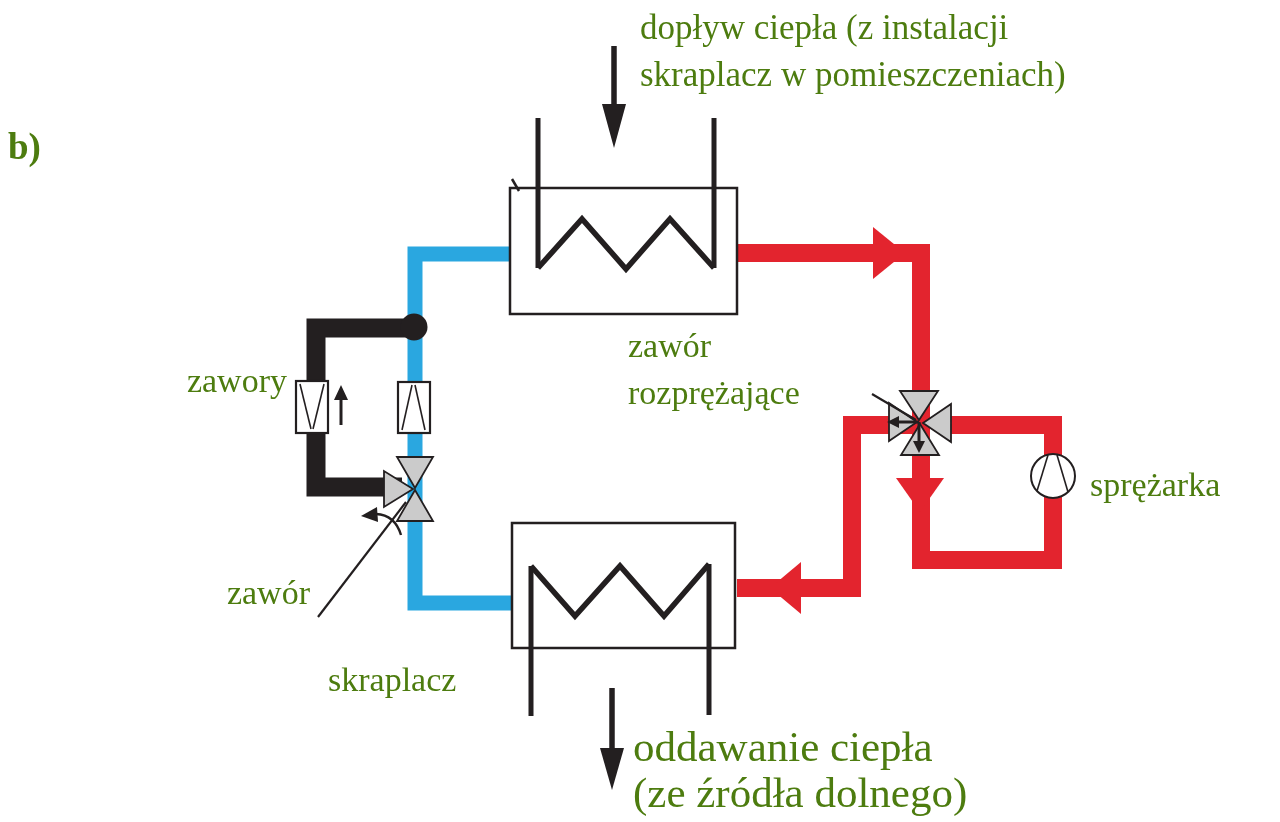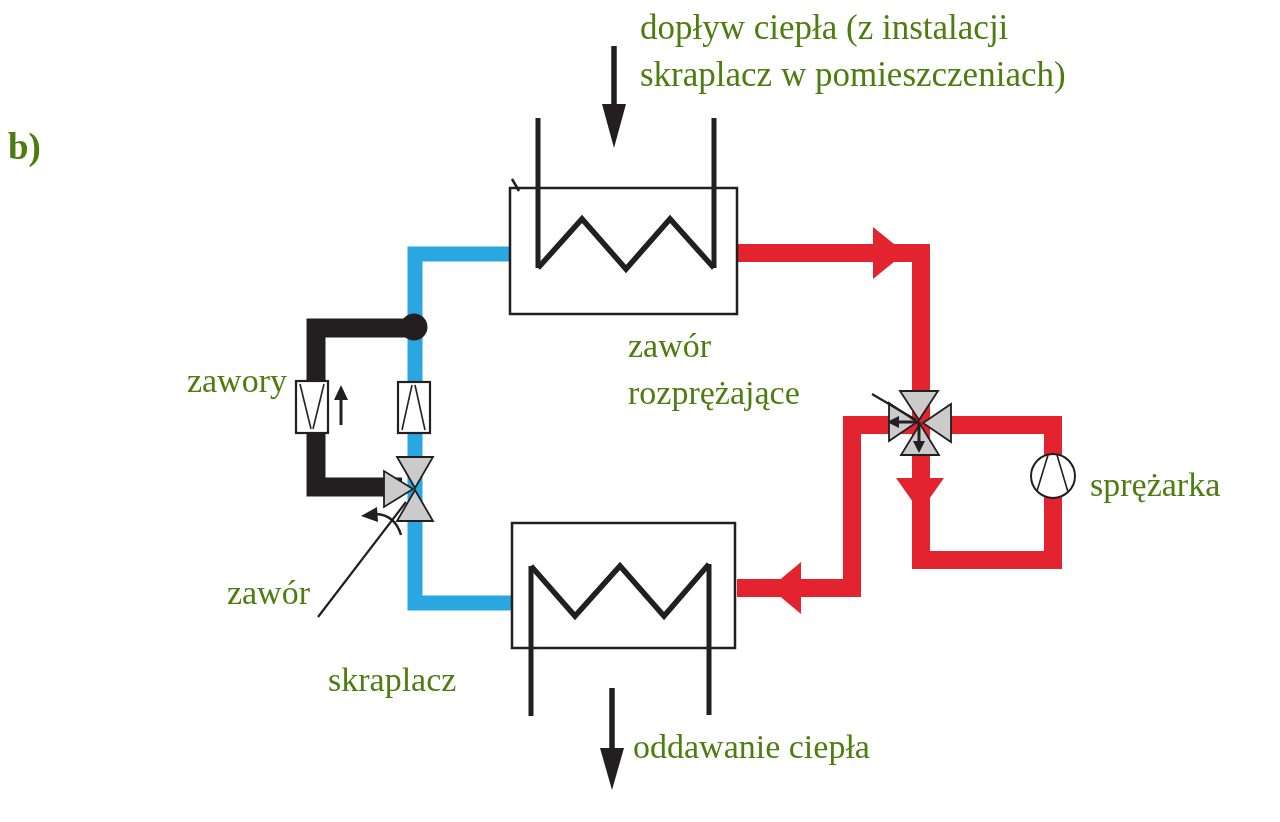--- a/index.html
+++ b/index.html
@@ -9,21 +9,21 @@
   .lbl{position:absolute;font-size:34px;line-height:45px;color:#4d7c0f;white-space:nowrap;font-family:Liberation Serif, serif;}
   .lbl span{display:block;}
   #figure-label{left:8px;top:124px;font-size:37px;font-weight:bold;}
   #heat-in-label{left:640px;top:4px;font-size:35px;line-height:47px;}
   #evaporator-label{left:336px;top:140px;}
   #fourway-label{left:628px;top:322px;line-height:47px;}
   #compressor-label{left:1090px;top:462px;}
   #expansion-label{left:24px;top:361px;width:263px;text-align:right;line-height:40px;}
   #threeway-label{left:110px;top:570px;width:200px;text-align:right;line-height:46px;}
   #condenser-label{left:328px;top:649px;margin-top:8px;}
-  #heat-out-label{left:633px;top:724px;font-size:34px;line-height:46px;}
+  #heat-out-label{left:633px;top:724px;font-size:43px;line-height:46px;}
 </style>
 </head>
 <body>
 
 <div class="stage">
 
   <svg width="1280" height="822" viewBox="0 0 1280 822">
 
     <path d="M 737 253 H 921 V 560 H 1053 V 425 H 938" fill="none" stroke-width="18" stroke-linejoin="miter" stroke="#e3242e"></path>
     <path d="M 930 425 H 852 V 588 H 737" fill="none" stroke-width="18" stroke-linejoin="miter" stroke="#e3242e"></path>
@@ -117,15 +117,16 @@
   </div>
 
   <div class="lbl" id="threeway-label">
     <span>zawór</span>
   </div>
 
   <div class="lbl" id="condenser-label">skraplacz</div>
 
   <div class="lbl" id="heat-out-label">
     <span>oddawanie ciepła</span>
+    <span>(ze źródła dolnego)</span>
   </div>
 
 </div>
 
 </body></html>

